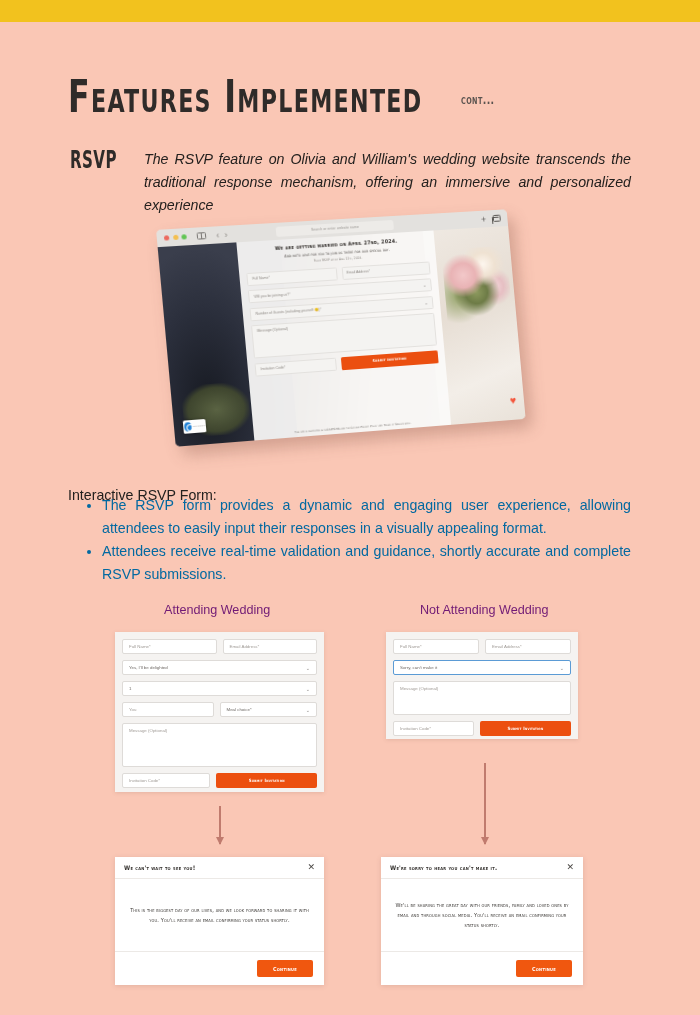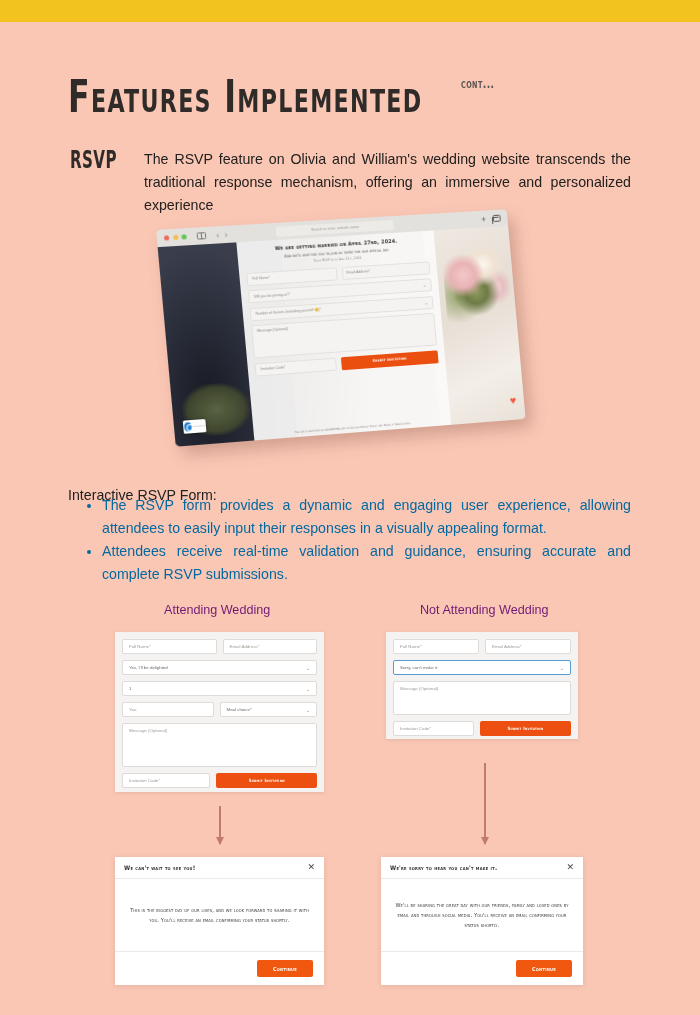--- a/index.html
+++ b/index.html
@@ -21,21 +21,21 @@
     height: 22px;
     background: #f2c21e;
   }
 
   
   .heading-row {
     position: absolute;
     top: 76px;
     left: 68px;
     display: flex;
-    align-items: flex-start;
+    align-items: center;
     gap: 12px;
   }
   .heading-title {
     font-family: "DejaVu Sans Condensed", "Liberation Sans Narrow", "Liberation Sans", sans-serif;
     font-size: 40px;
     font-weight: 700;
     letter-spacing: 1.5px;
     color: #2f2b29;
     transform: scaleX(0.88) scaleY(1.12);
     transform-origin: left bottom;
@@ -69,20 +69,21 @@
   }
   .intro-text {
     position: absolute;
     top: 148px;
     left: 144px;
     width: 487px;
     font-size: 14.2px;
     line-height: 23px;
     color: #23201e;
     text-align: justify;
+    font-style: italic;
   }
 
   
   .browser-stage {
     position: absolute;
     top: 219px;
     left: 168px;
     width: 364px;
     height: 228px;
     perspective: 900px;
@@ -504,21 +505,21 @@
         <span class="rc-text">reCAPTCHA</span>
       </div>
     </div>
 
   </div>
 </div>
 
 <div class="section-lead">Interactive RSVP Form:</div>
 <ul class="bullets">
   <li>The RSVP form provides a dynamic and engaging user experience, allowing attendees to easily input their responses in a visually appealing format.</li>
-  <li>Attendees receive real-time validation and guidance, ensuring accurate and complete RSVP submissions.</li>
+  <li>Attendees receive real-time validation and guidance, shortly accurate and complete RSVP submissions.</li>
 </ul>
 
 <div class="col-caption left">Attending Wedding</div>
 <div class="col-caption right">Not Attending Wedding</div>
 
 <div class="card card-left">
   <div class="f-row">
     <div class="f-input">Full Name*</div>
     <div class="f-input">Email Address*</div>
   </div>

